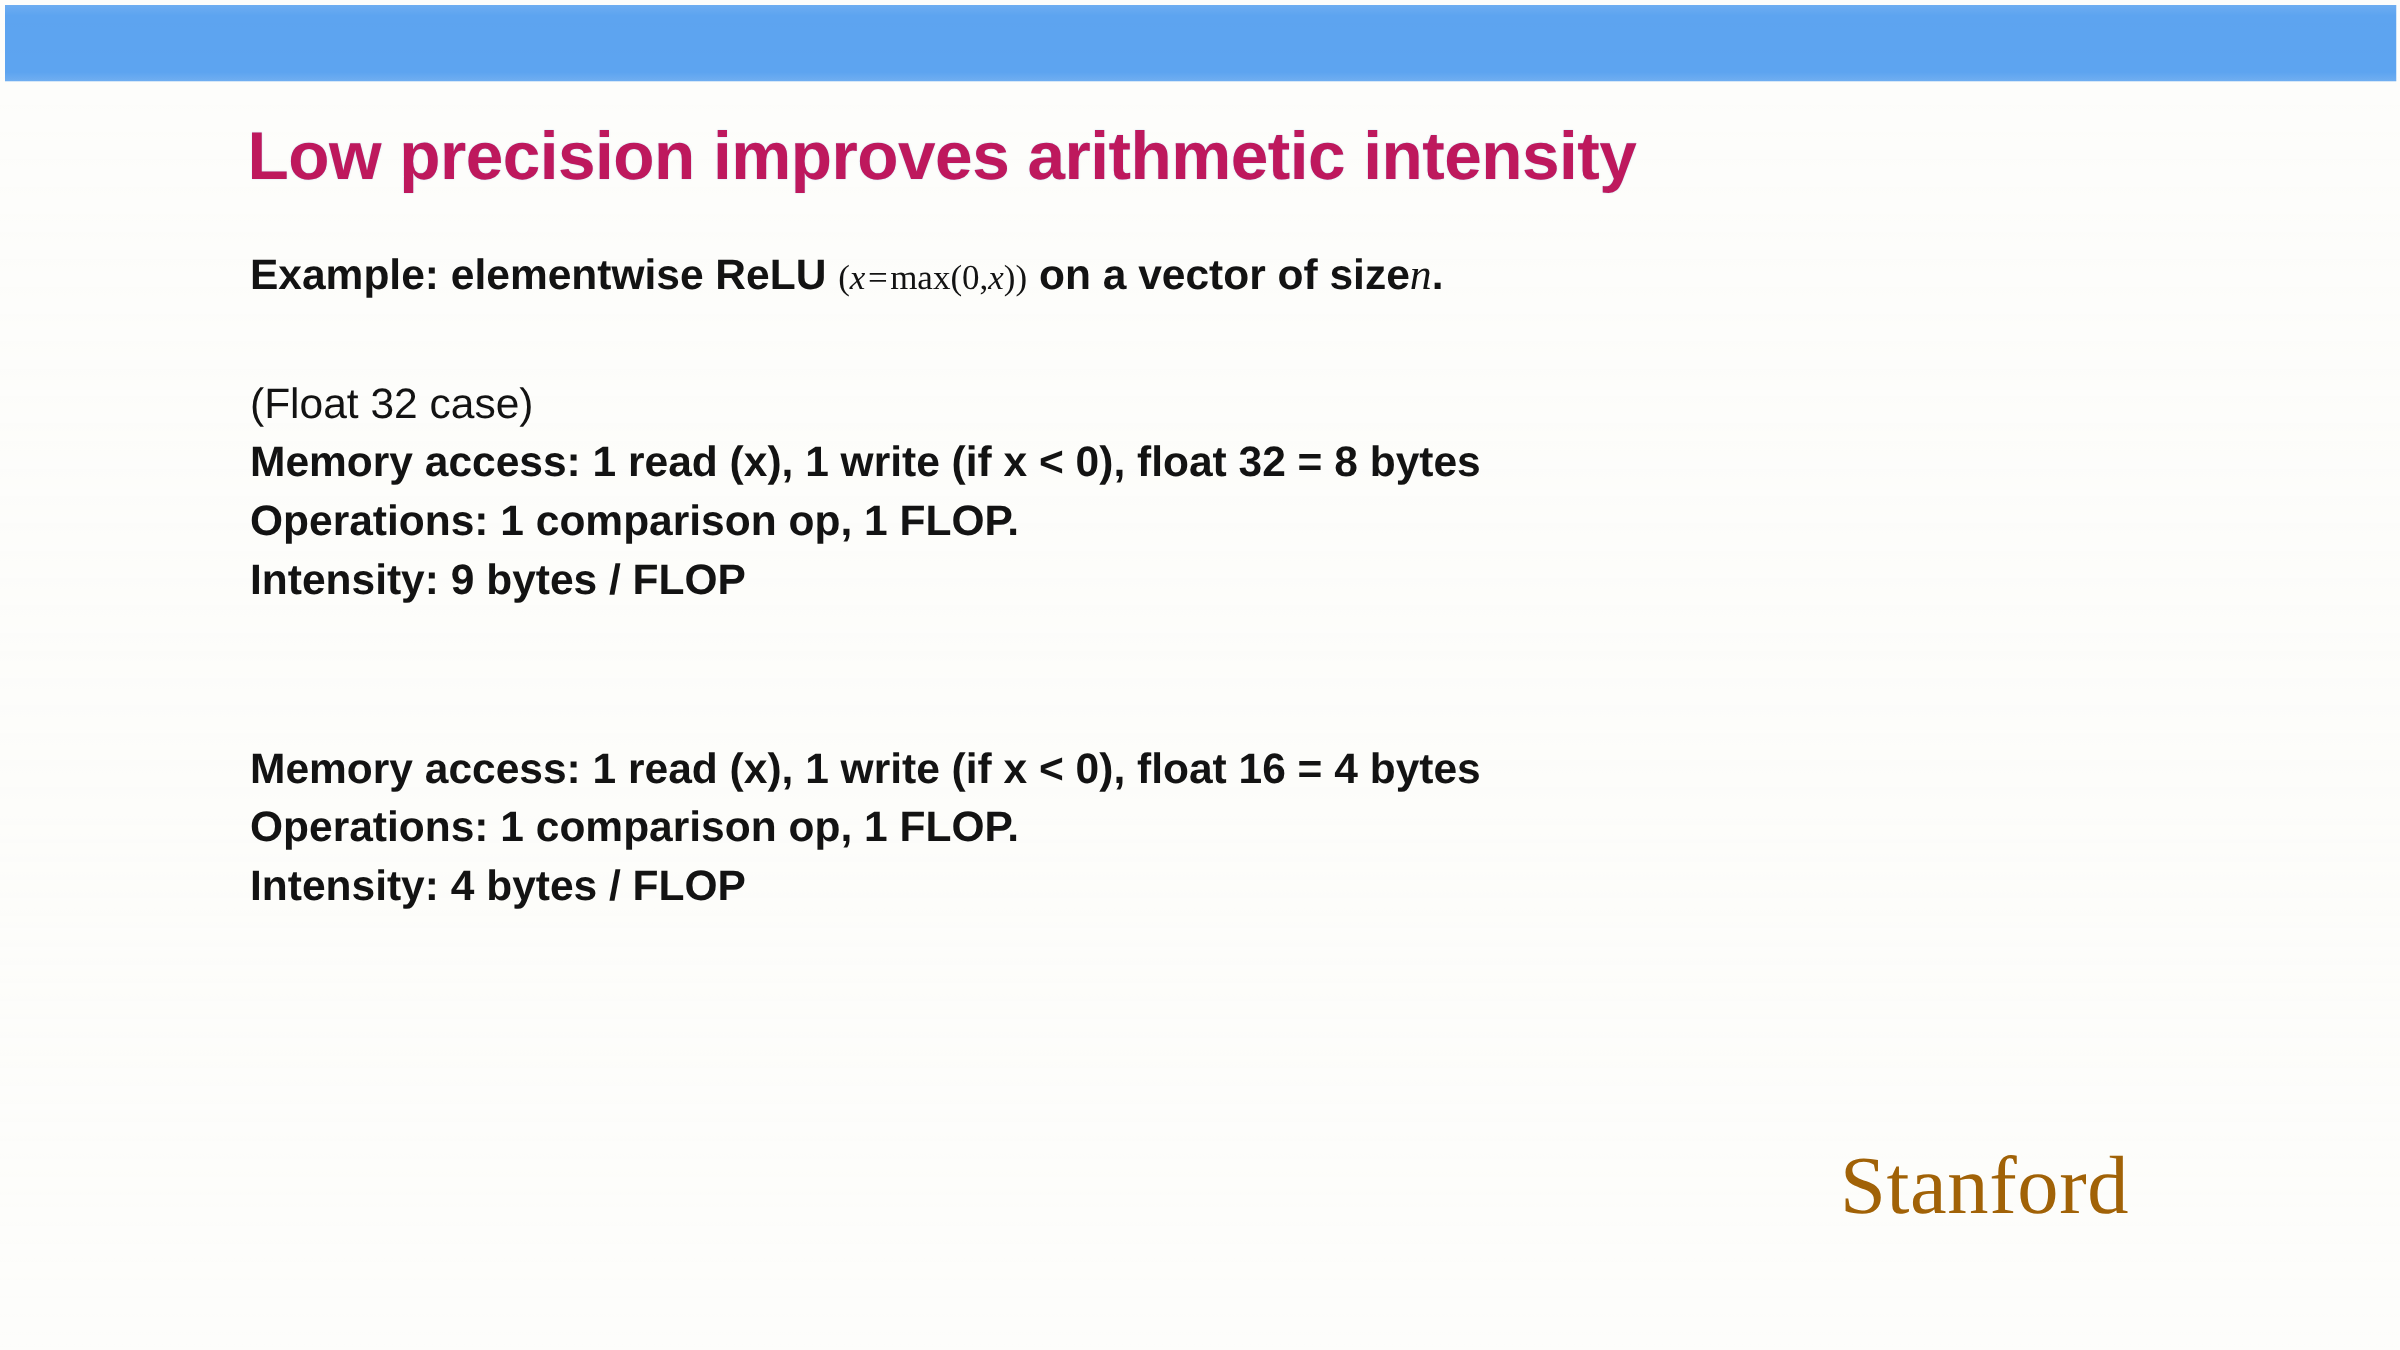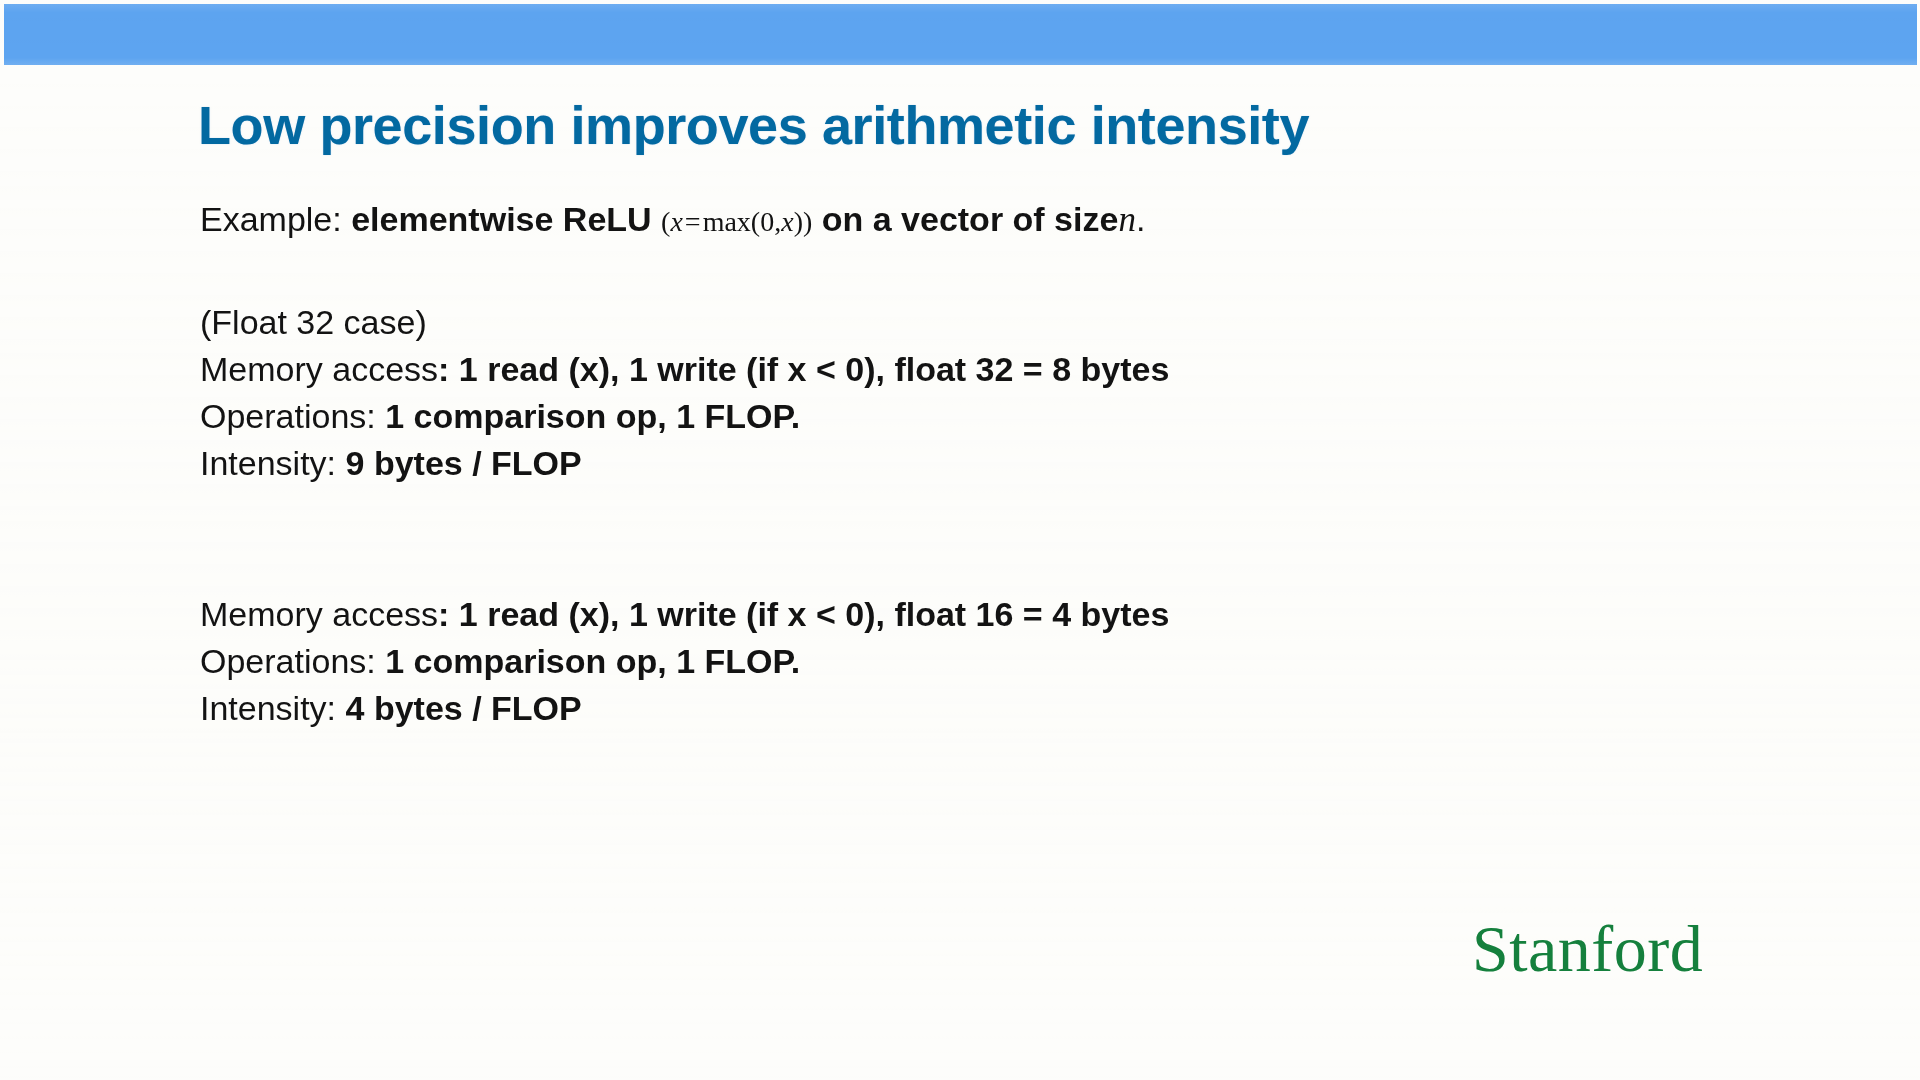--- a/index.html
+++ b/index.html
@@ -71,21 +71,21 @@
 
   .line {
     white-space: nowrap;
     margin: 0;
     padding: 0;
     font-size: 34px;
     line-height: 47px;
     color: #131313;
   }
   .lbl {
-    font-weight: normal;
+    font-weight: bold;
     text-align: center;
   }
   .val {
     font-weight: bold;
   }
   .gap-after-ex  { height: 54px; }
   .gap-between   { height: 104px; }
 
   
   .math {
@@ -132,21 +132,21 @@
 </style>
 </head>
 <body>
 
 <div id="slide" style="background: rgb(253, 253, 251);">
 
   <div id="banner" style="background: rgb(93, 164, 240);">
     <div id="banner-sheen"></div>
   </div>
 
-  <div id="title" style="color: #0369a1;">Low precision improves arithmetic intensity</div>
+  <div id="title" style="color: #be185d;">Low precision improves arithmetic intensity</div>
 
   <div id="body">
 
     <div class="line">
       <span class="lbl">Example:</span>
       <span class="val">elementwise ReLU</span>
       <span class="math"><span>(</span><i>x</i><span class="op">=</span><span>max(0,</span><i>x</i><span>))</span></span>
       <span class="val">on a vector of size</span><span class="mvar">n</span><span class="lbl">.</span>
     </div>
 
@@ -182,16 +182,16 @@
       <span class="val">1 comparison op, 1 FLOP.</span>
     </div>
 
     <div class="line">
       <span class="lbl">Intensity:</span>
       <span class="val">4 bytes / FLOP</span>
     </div>
 
   </div>
 
-  <div id="stanford" style="color: #15803d;">Stanford</div>
+  <div id="stanford" style="color: #a16207;">Stanford</div>
 
   <div id="grain"></div>
 </div>
 
 </body></html>

